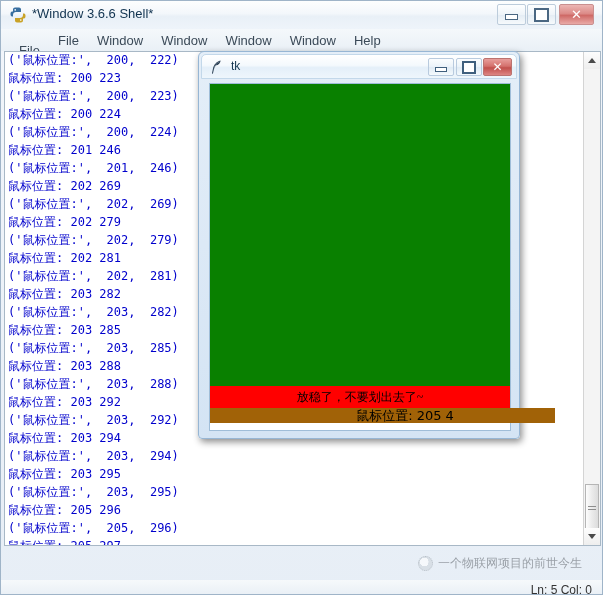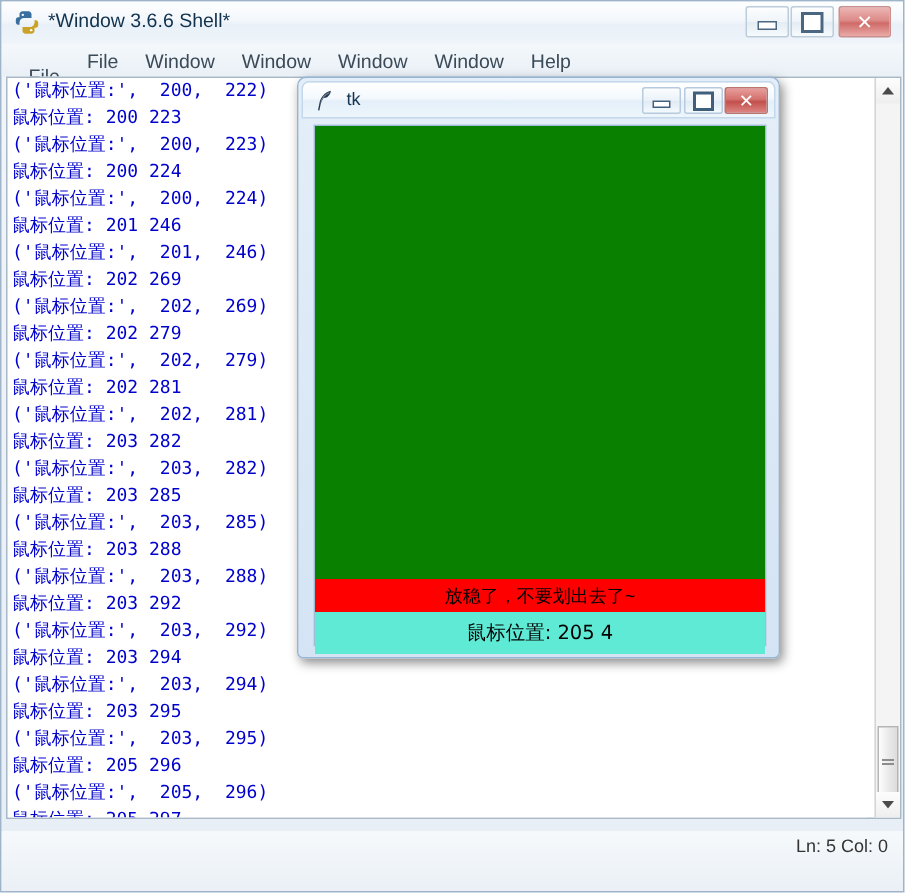--- a/index.html
+++ b/index.html
@@ -109,21 +109,21 @@
     background:linear-gradient(90deg,#fdfdfd 0%,#ebebeb 50%,#dcdcdc 100%);
     border:1px solid #b5b5b5;
     box-sizing:border-box;
     display:flex;align-items:center;justify-content:center;
   }
   .grip{width:8px;height:6px;
     background:repeating-linear-gradient(180deg,#8d8d8d 0 1px,transparent 1px 3px);}
 
   
   #statusbar{
-    position:absolute;left:0;bottom:0;width:100%;height:40px;
+    position:absolute;left:0;bottom:0;width:100%;height:14px;
     background:linear-gradient(180deg,#f6f9fb 0%,#eaf0f6 100%);
     box-sizing:border-box;
   }
   #status-pos{
     position:absolute;right:10px;top:3px;
     font-size:12px;color:#333;white-space:nowrap;
   }
 
   
   #watermark{
@@ -191,25 +191,25 @@
   }
   #green-area{
     position:absolute;left:0;top:0;width:100%;height:302px;
     background:#098000;
   }
   #red-bar{
     position:absolute;left:0;top:302px;width:100%;height:22px;
     background:#ff0000;
     display:flex;align-items:center;justify-content:center;
   }
-  #red-bar span{font-size:12px;color:#000;font-family:Liberation Sans, sans-serif;}
+  #red-bar span{font-size:12px;color:#000;font-family:Liberation Serif, serif;}
   #yellow-bar{
-    position:absolute;left:0;top:324px;width:100%;height:28px;
-    background:#5eead4;
-    display:flex;align-items:center;justify-content:center;
+    position:absolute;left:0;top:324px;width:100%;height:15px;
+    background:#a16207;
+    display:flex;align-items:center;justify-content:center;padding-left:45px;
   }
   #yellow-bar span{font-size:13px;color:#000;font-family:"DejaVu Sans","Liberation Sans",sans-serif;}
 </style>
 </head>
 <body>
 
 <div id="idle-window">
 
   <div id="titlebar">
     <div id="title-icon">

